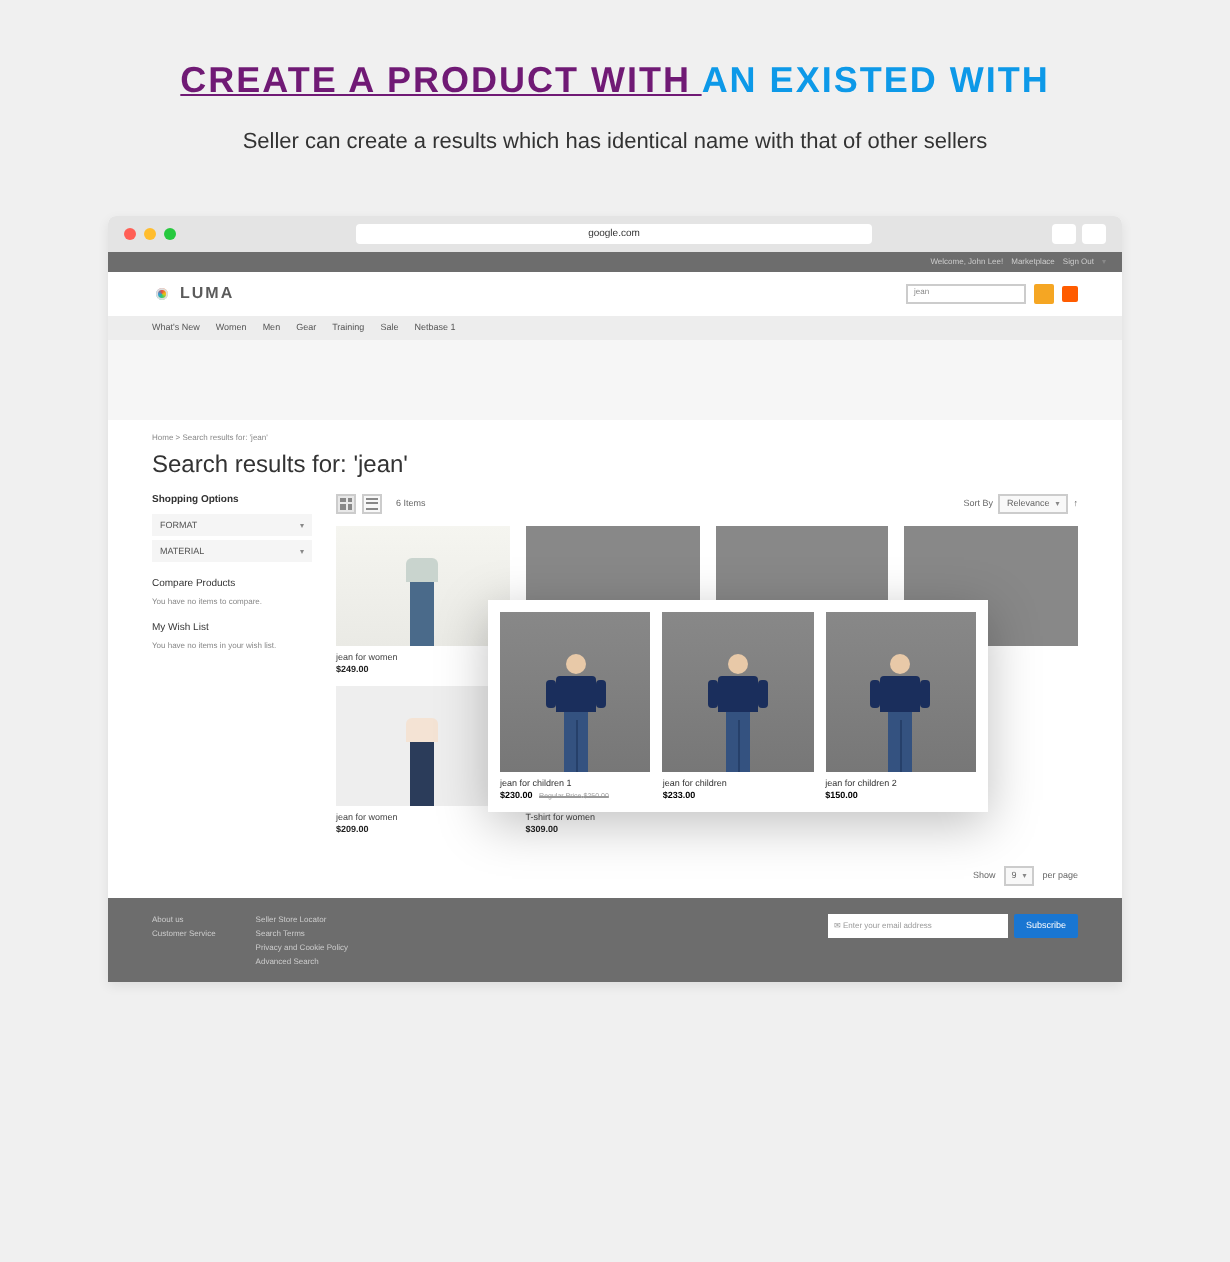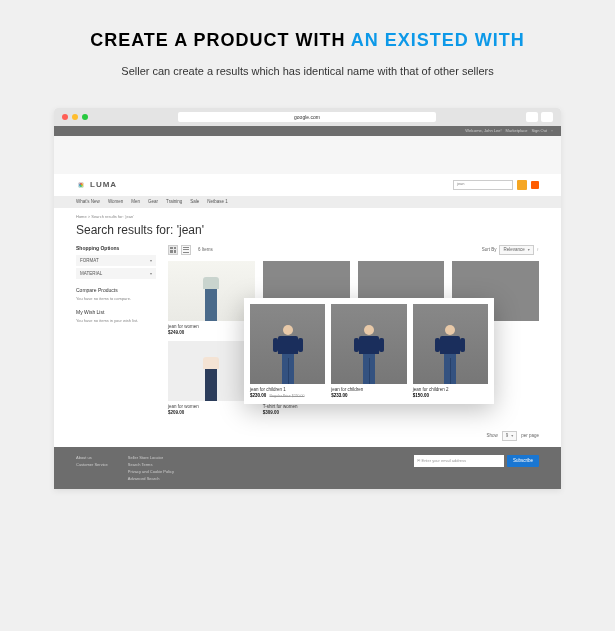--- a/index.html
+++ b/index.html
@@ -1,42 +1,42 @@
 <!DOCTYPE html>
 <html><head>
 <meta charset="utf-8">
 <style>
   * { box-sizing: border-box; margin: 0; padding: 0; }
   body { background: #f0f0f0; font-family: Arial, Helvetica, sans-serif; width: 615px; height: 631px; overflow: hidden; }
   .promo { text-align: center; padding: 30px 40px 10px; }
   .promo-title { font-size: 18px; font-weight: 700; letter-spacing: 1px; }
-  .promo-title .p1 { color: #000000; }
+  .promo-title .p1 { color: #701a75; text-decoration: underline; }
   .promo-title .p2 { color: #0d99e8; }
   .promo-sub { font-size: 11px; color: #333; margin-top: 12px; line-height: 1.5; max-width: 420px; margin-left: auto; margin-right: auto; }
   .browser { margin: 18px 54px 0; background: #fff; border-radius: 4px 4px 0 0; box-shadow: 0 2px 6px rgba(0,0,0,.08); overflow: hidden; font-size: 6px; }
   .chrome-bar { height: 18px; background: #e4e4e4; display: flex; align-items: center; padding: 0 8px; }
   .dots { display: flex; gap: 4px; }
   .dot { width: 6px; height: 6px; border-radius: 50%; }
   .d1{background:#ff5f56;} .d2{background:#ffbd2e;} .d3{background:#27c93f;}
   .url-bar { flex: 1; margin: 0 90px 0 90px; height: 10px; background: #fff; border-radius: 2px; display:flex; align-items:center; justify-content:center; color:#333; font-size:5px;}
   .chrome-right { display:flex; gap:3px; }
   .chrome-btn { width:12px; height:10px; background:#fff; border-radius:2px; }
   .page { background: #f6f6f6; }
   .topbar { background: #6d6d6d; height: 10px; display:flex; justify-content:flex-end; align-items:center; padding:0 8px; gap:4px; color:#ccc; }
   .topbar span { font-size:4px; }
-  .header { background:#fff; height:22px; display:flex; align-items:center; padding:0 22px; justify-content:space-between;margin-top:38px;}
+  .header { background:#fff; height:22px; display:flex; align-items:center; padding:0 22px; justify-content:space-between;}
   .logo { display:flex; align-items:center; gap:4px; }
   .logo-icon { width:10px;height:10px;border-radius:50%; background:conic-gradient(#e74c3c,#f1c40f,#2ecc71,#3498db,#e74c3c); border:2px solid #fff; box-shadow:0 0 0 1px #ddd inset;}
   .logo-text { font-weight:700; font-size:8px; color:#5b5b5b; letter-spacing:1px;}
   .search-cart { display:flex; align-items:center; gap:4px;}
   .search-box { width:60px; height:10px; border:1px solid #ccc; padding:0 3px; font-size:4px; color:#888;}
   .search-btn { width:10px;height:10px; background:#f5a623; border-radius:1px;}
   .cart { width:8px;height:8px; background:#ff5c00; border-radius:1px;}
   .nav { background:#ededed; height:12px; display:flex; align-items:center; padding:0 22px; gap:8px; font-size:4.5px; color:#555;}
-  .content { padding: 6px 22px 10px; position:relative; background:#fff;}
+  .content { padding: 6px 22px 10px; position:relative; background:#fff;margin-top:40px;}
   .crumbs { font-size:4px; color:#888; margin-bottom:4px;}
   .page-title { font-size:12px; color:#333; font-weight:300; margin-bottom:8px;}
   .layout { display:flex; gap:12px; }
   .sidebar { width:80px; }
   .sb-head { font-size:5px; color:#333; margin-bottom:4px; font-weight:700;}
   .sb-filter { background:#f5f5f5; padding:3px 4px; font-size:4.5px; color:#555; margin-bottom:2px; display:flex; justify-content:space-between; align-items:center;}
   .chev { font-size:4px; color:#888;}
   .sb-section { margin-top:8px; font-size:5px; color:#333;}
   .sb-text { font-size:4px; color:#888; margin-top:3px; line-height:1.3;}
   .main { flex:1; }

